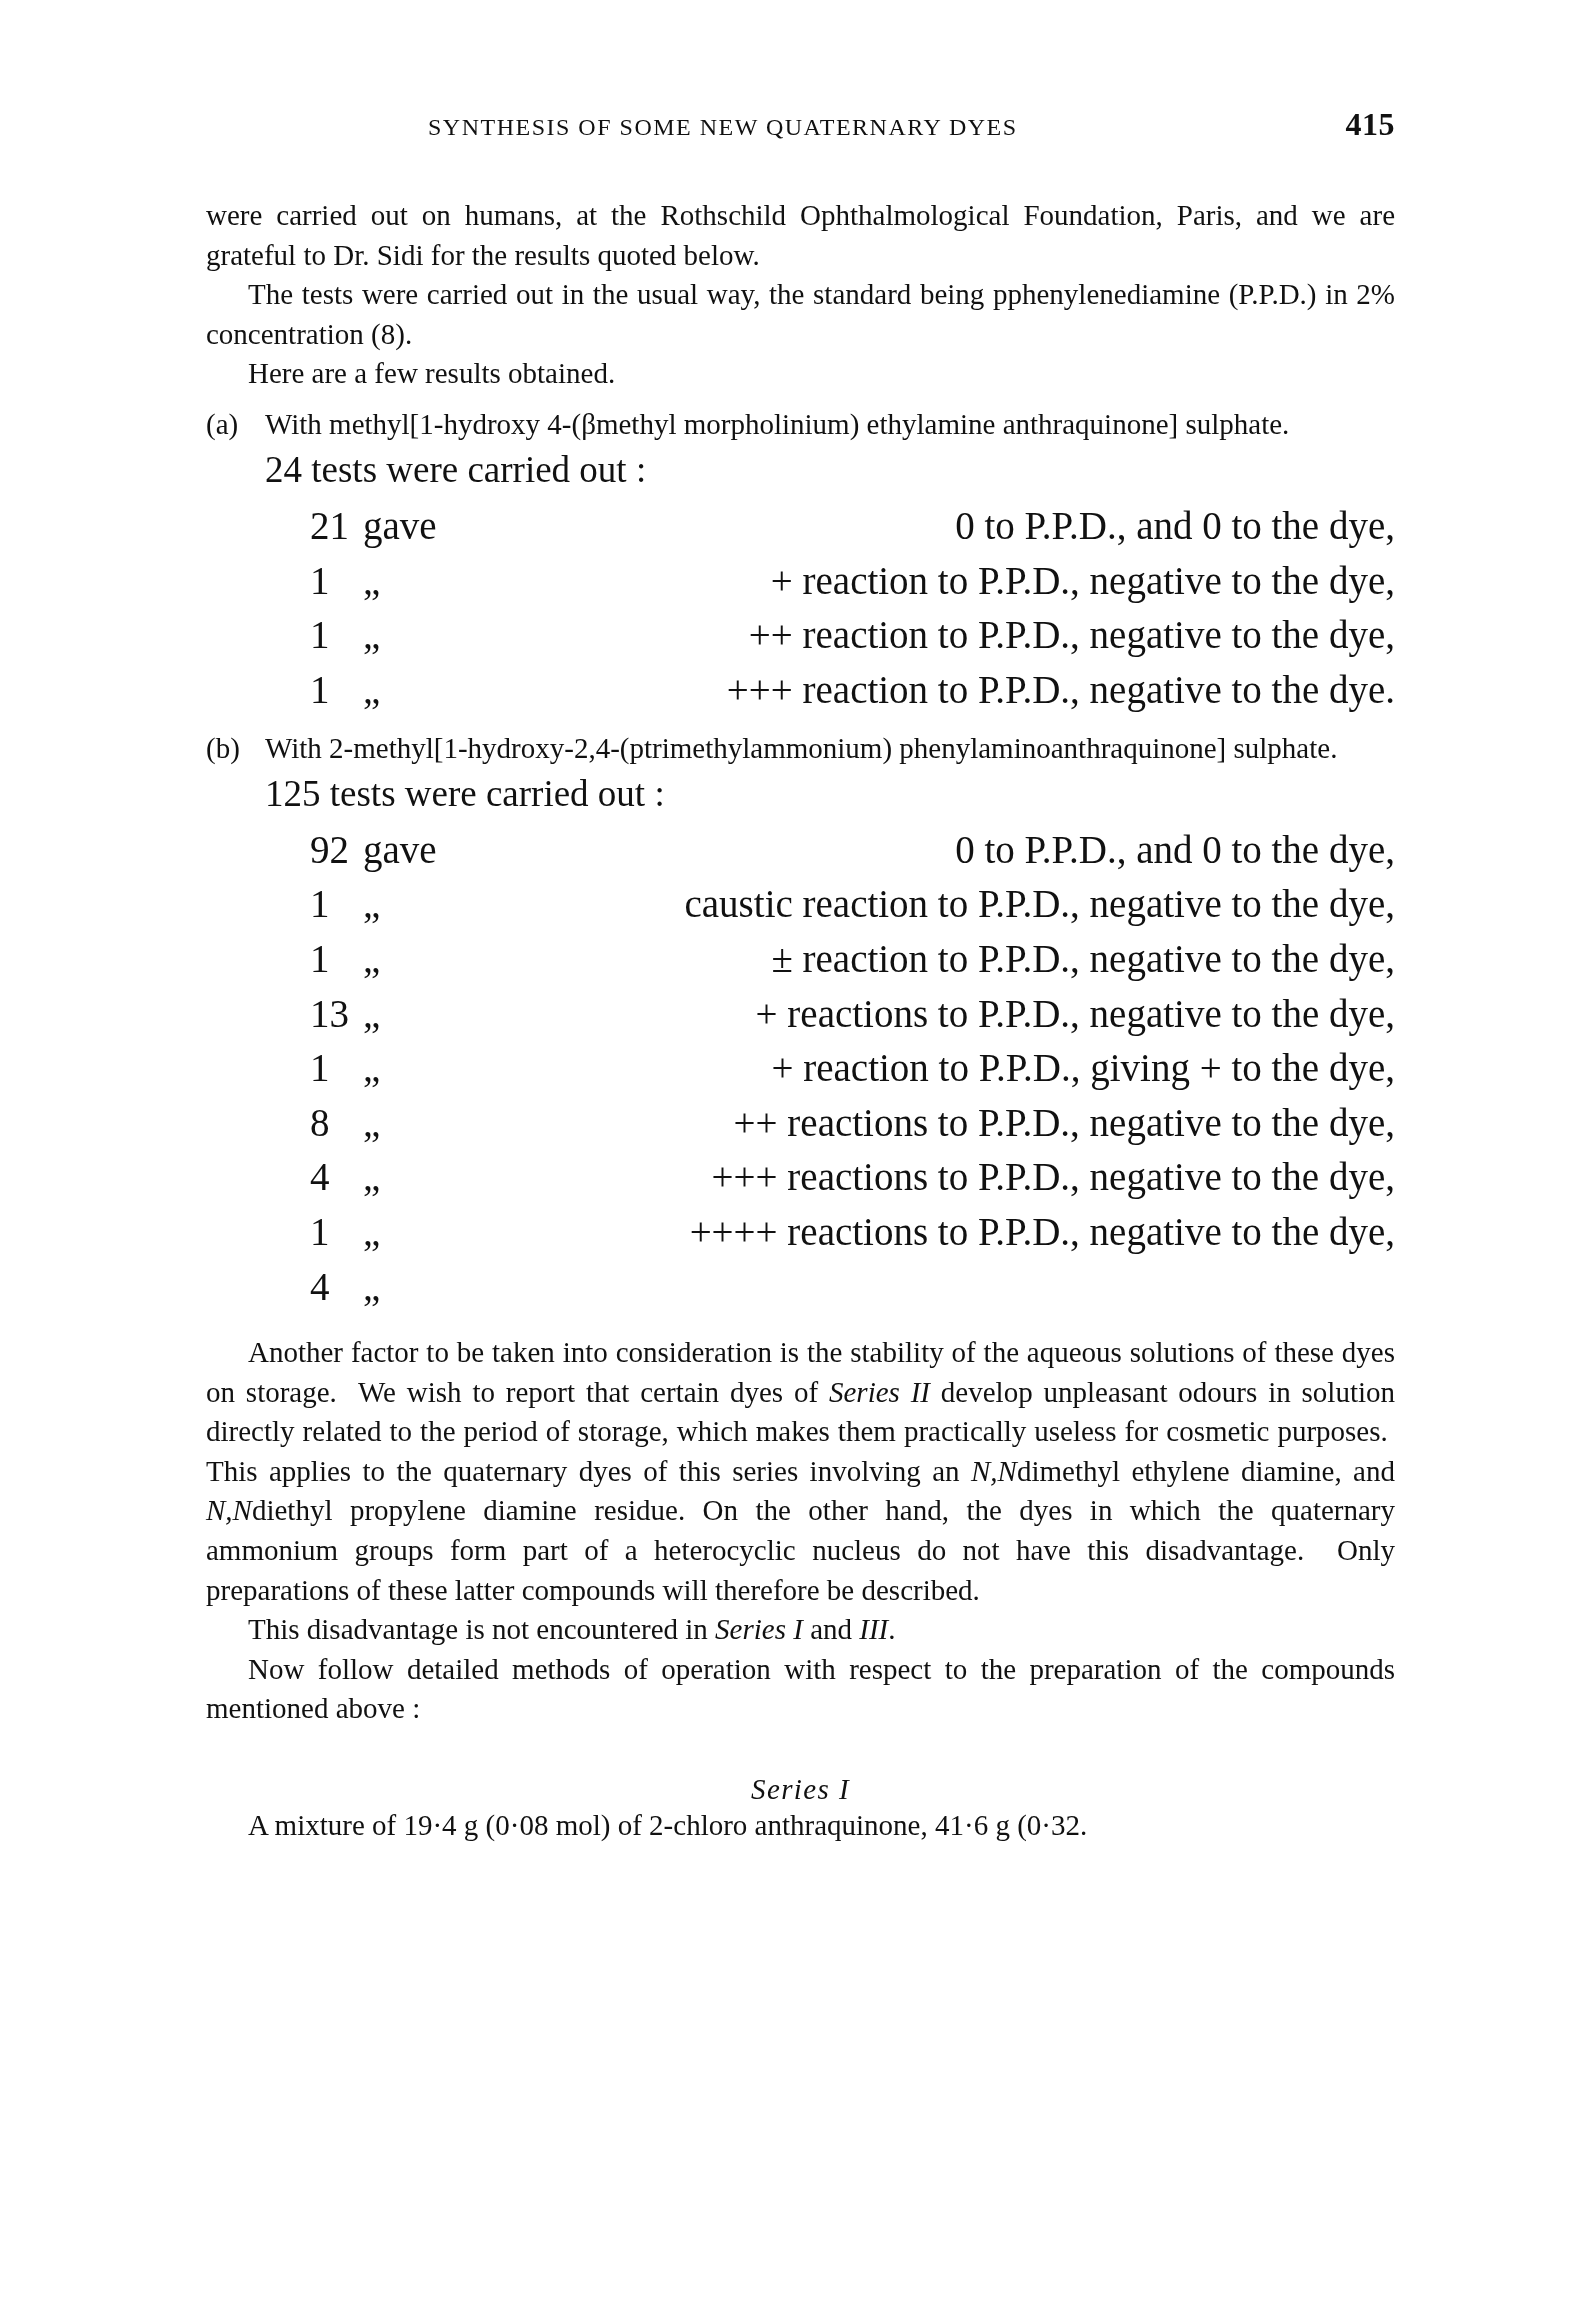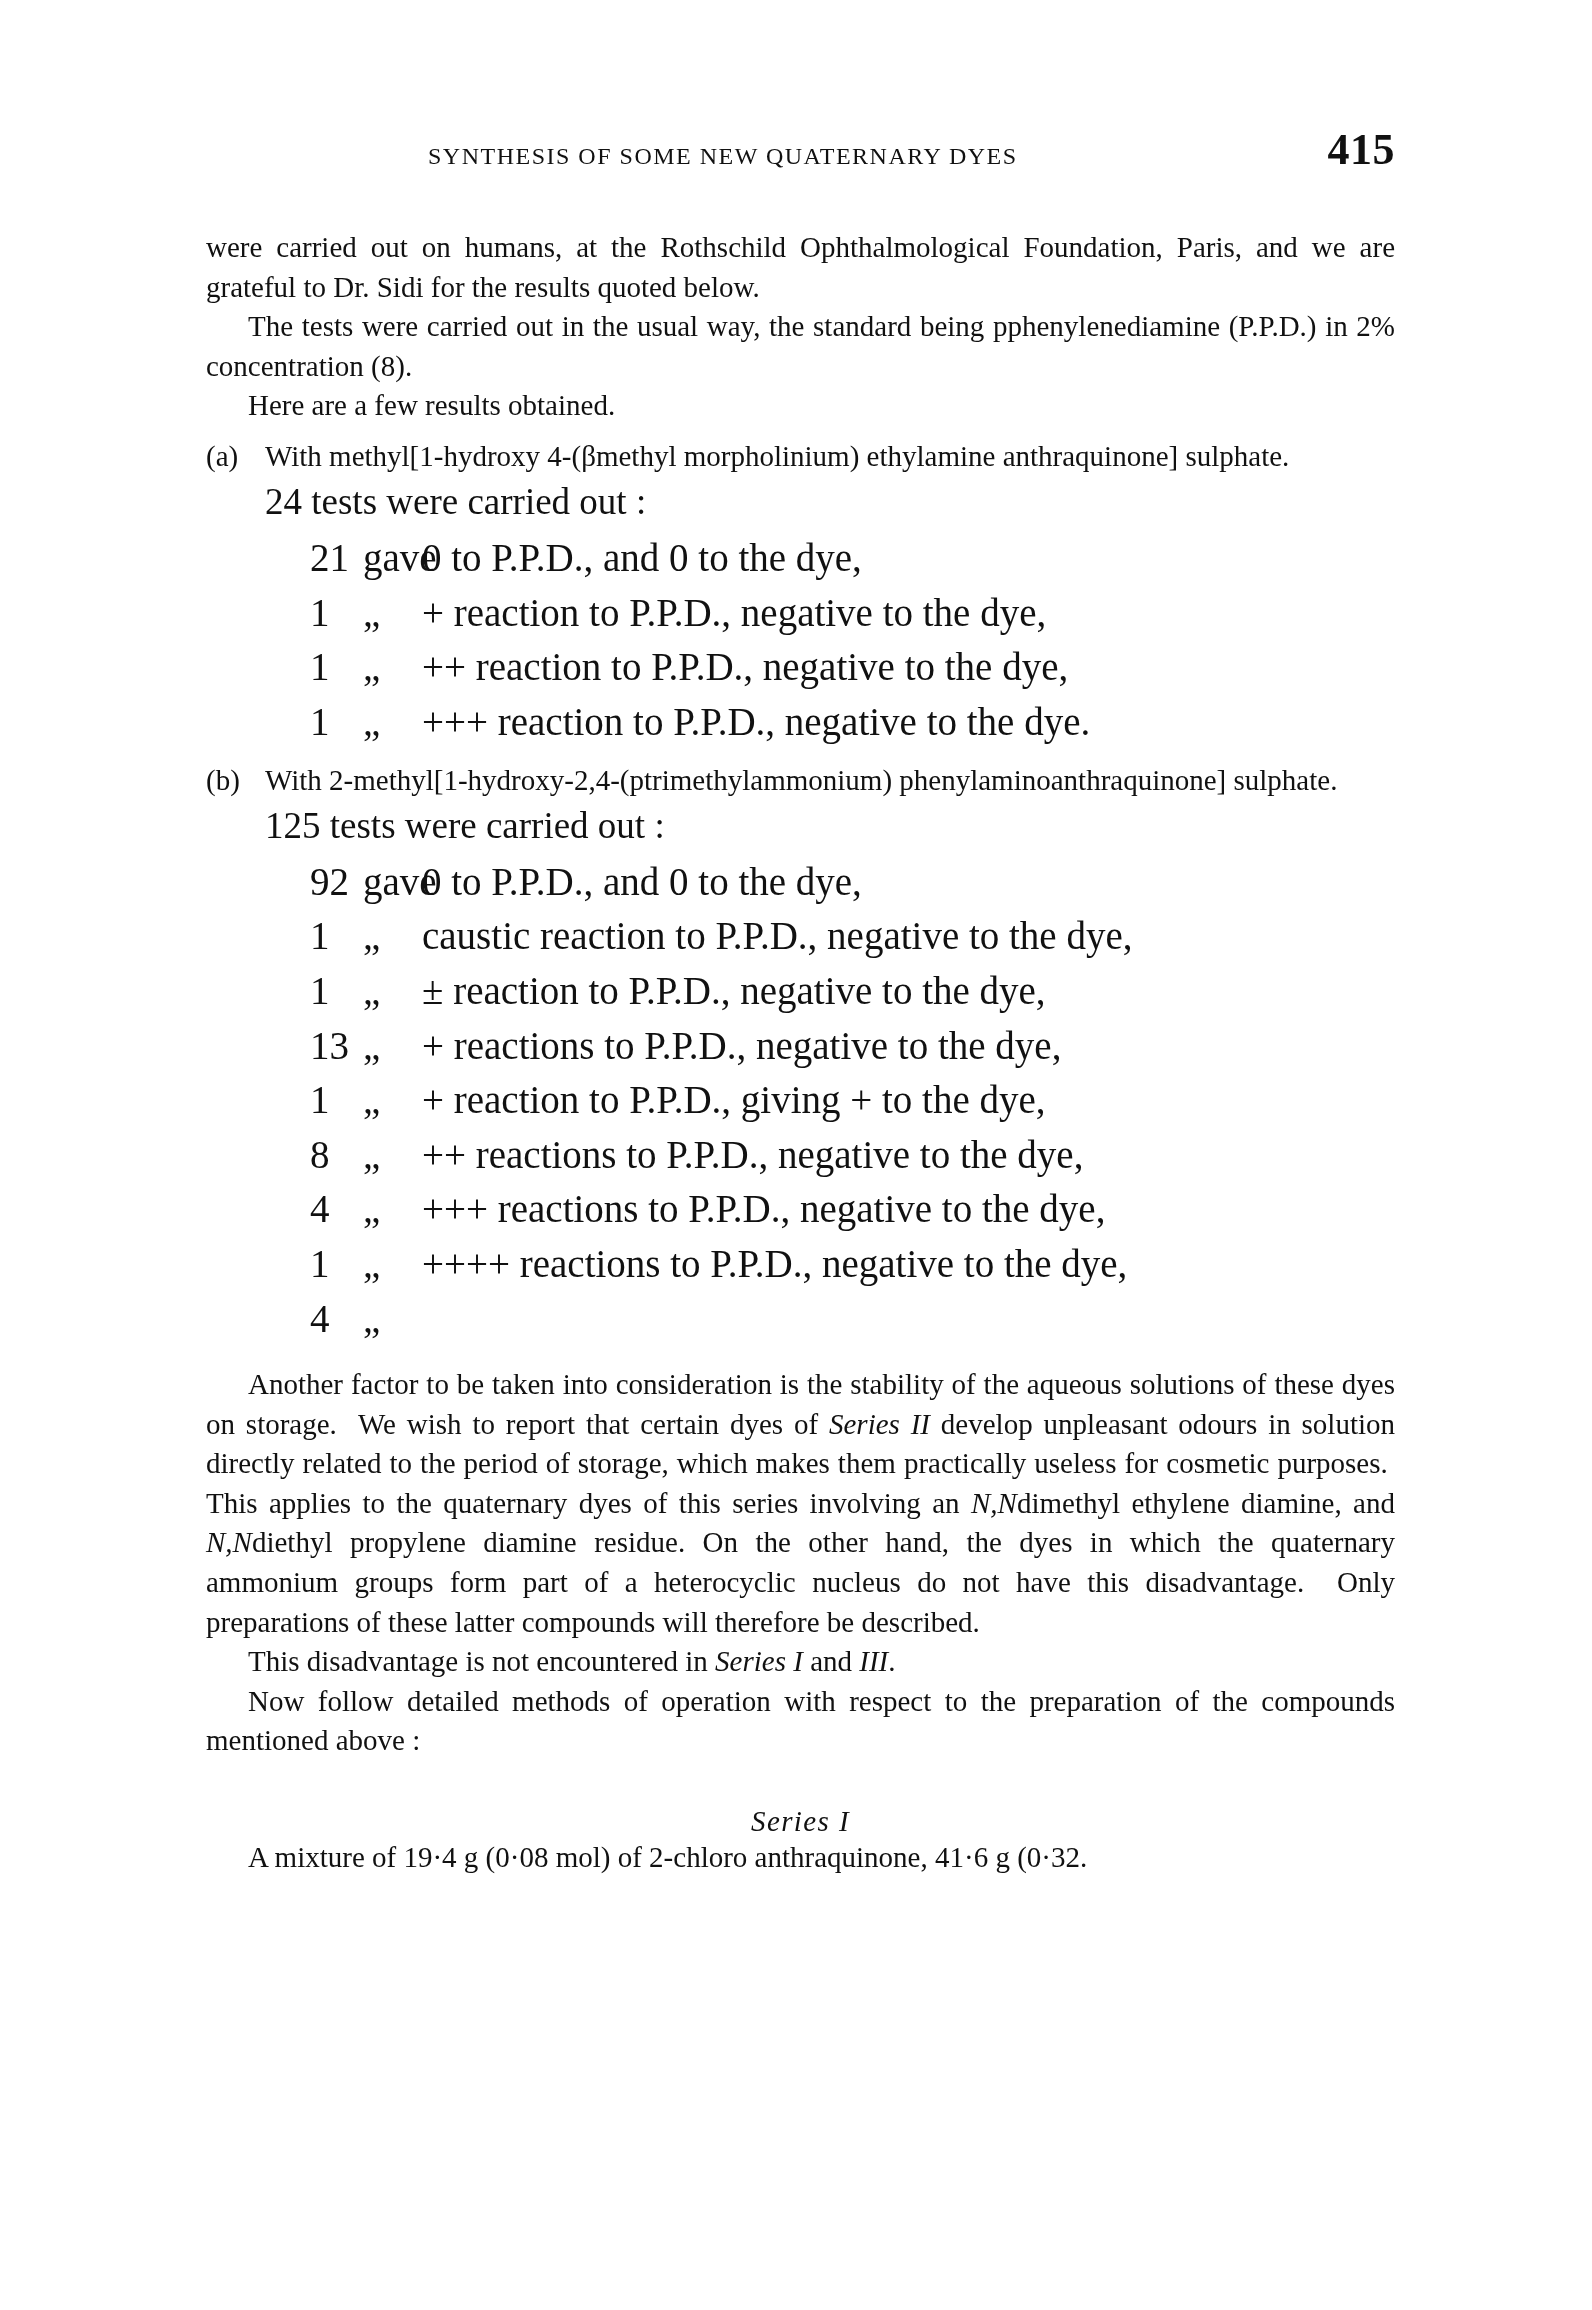--- a/index.html
+++ b/index.html
@@ -36,24 +36,23 @@
     font-size: 24px;
     letter-spacing: 1.5px;
     font-variant: small-caps;
     text-transform: uppercase;
     flex: 1;
     text-align: left;
     padding-left: 222px;
     white-space: nowrap;
   }
   .rh-page {
-    font-size: 44px;
+    font-size: 32px;
     font-weight: bold;
     letter-spacing: 0.5px;
-    margin-top: 18px;
   }
   p {
     margin: 0;
     font-size: 29px;
     line-height: 1.365;
     text-align: justify;
     text-justify: inter-word;
   }
   p.indent {
     text-indent: 42px;
@@ -90,20 +89,21 @@
     flex: 0 0 53px;
     text-align: left;
   }
   .rr-ditto {
     width: 59px;
     flex: 0 0 59px;
     text-align: left;
   }
   .rr-text {
     flex: 1;
+    text-align: right;
   }
   .results-block {
     margin-top: 3.8px;
   }
   .series-head {
     margin-top: 44px;
     font-style: italic;
     font-size: 29px;
     text-align: center;
     letter-spacing: 1.4px;

